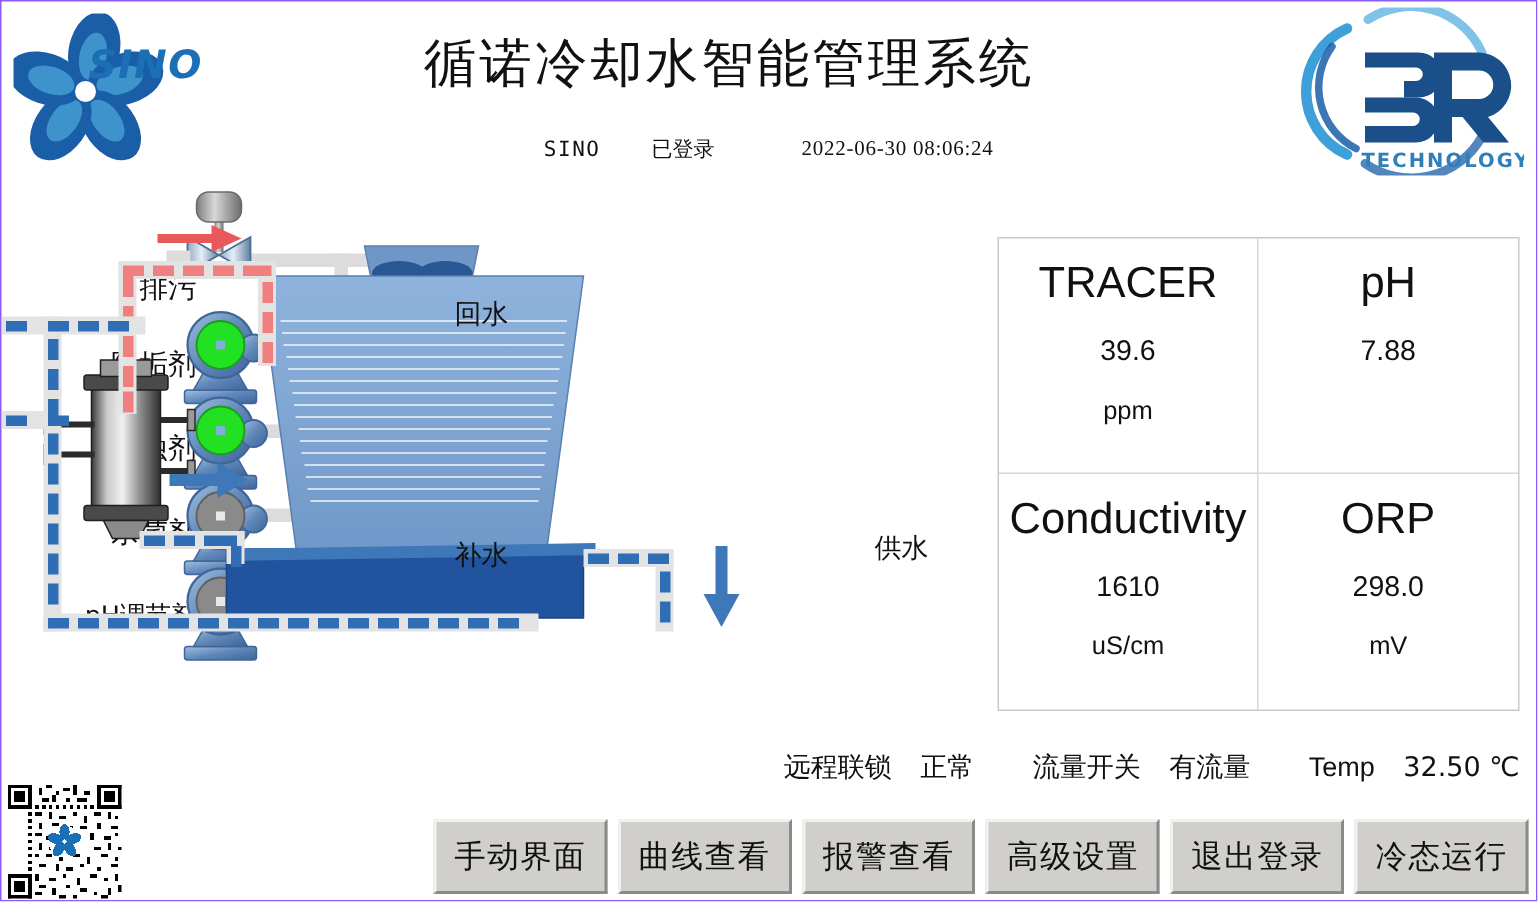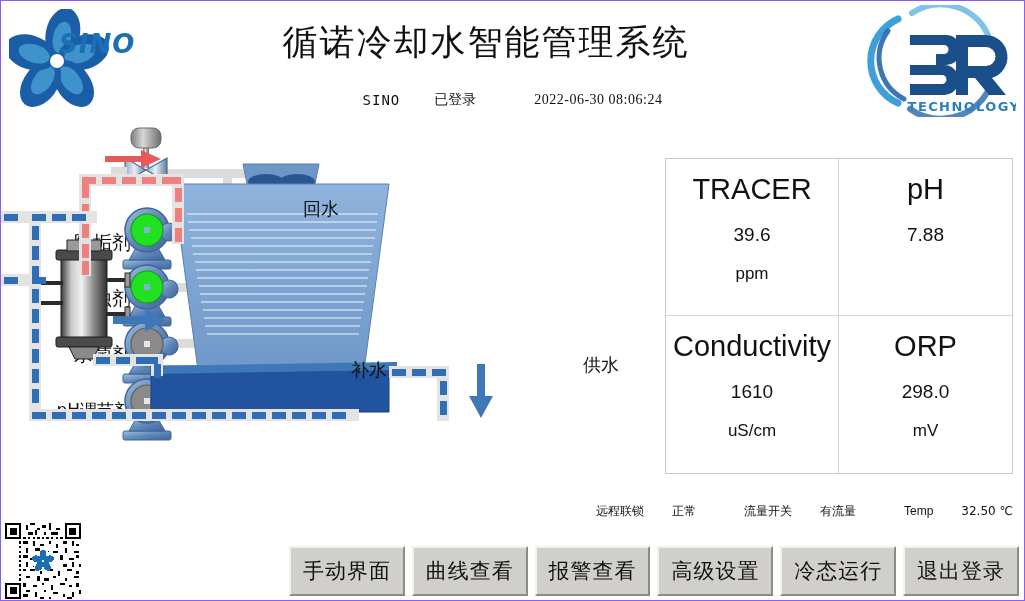--- a/index.html
+++ b/index.html
@@ -92,22 +92,22 @@
   }
   .cell .unit {
     font-family: "Liberation Sans", sans-serif;
     font-size: 17px; color: #111;
   }
 
   
   #statusrow {
     position: absolute; left: 300px; top: 494px; width: 712px; height: 32px;
     display: flex; align-items: center; justify-content: flex-end;
-    gap: 12px;
-    font-size: 12px; color: #111;
+    gap: 3px;
+    font-size: 18px; color: #111;
     font-family: "DejaVu Sans", sans-serif;
   }
   #statusrow span { white-space: nowrap; }
   .st-k { margin-right: 16px; }
   .st-v { margin-right: 36px; }
   .st-v.last { margin-right: 0; }
   .mono-lbl { font-family: "Liberation Sans", sans-serif; margin-right: 16px; }
 
   
   #buttonbar {
@@ -181,20 +181,21 @@
       <path d="M128 86 A54 54 0 0 1 50 104" stroke="#1b5ea8" stroke-width="6" fill="none" stroke-linecap="round" opacity="0.75"></path>
       <g fill="#1a4f8a">
         <path d="M50 30 h36 a15 15 0 0 1 0 30 h-10 v-11 h8 a4.5 4.5 0 0 0 0-9 h-34 z"></path>
         <path d="M50 60 h34 a15 15 0 0 1 0 30 h-34 v-11 h32 a4.5 4.5 0 0 0 0-9 h-32 z"></path>
         <path d="M96 30 h30 a22 22 0 0 1 6 43 l14 17 h-17 l-14 -17 h-7 v17 h-12 z m12 12 v19 h18 a9.5 9.5 0 0 0 0-19 z"></path>
       </g>
       <text x="104" y="106" font-family="DejaVu Sans, sans-serif" font-size="13" font-weight="bold" fill="#2f7fb8" text-anchor="middle" letter-spacing="1.4">TECHNOLOGY</text>
     </svg>
   </div>
 
+  <div class="side-label" style="left:10px; top:178px;">排污</div>
   <div class="side-label" style="left:10px; top:229px;">阻垢剂</div>
   <div class="side-label" style="left:10px; top:285px;">缓蚀剂</div>
   <div class="side-label" style="left:10px; top:341px;">杀菌剂</div>
   <div class="side-label small" style="left:5px; top:398px;">pH调节剂</div>
 
   <svg style="position:absolute; left:0; top:125px; width:670px; height:355px;" viewBox="0 0 670 355">
 
     <defs>
       <linearGradient id="valvegrad" x1="0" y1="0" x2="1" y2="0">
         <stop offset="0%" stop-color="#8fa9c6"></stop>
@@ -420,21 +421,21 @@
       </g>
 
       <g>
         <rect x="476" y="238" width="8" height="36" fill="#3f78b8"></rect>
         <path d="M468 270 L492 270 L480 292 Z" fill="#3f78b8"></path>
       </g>
     </g>
   </svg>
 
   <div class="flow-label" style="left:302px; top:196px;">回水</div>
-  <div class="flow-label" style="left:302px; top:357px;margin-left:48px;">补水</div>
+  <div class="flow-label" style="left:302px; top:357px;">补水</div>
   <div class="flow-label" style="left:582px; top:352px;">供水</div>
 
   <div id="datapanel">
     <div class="cell">
       <div class="name">TRACER</div>
       <div class="val">39.6</div>
       <div class="unit">ppm</div>
     </div>
     <div class="cell">
       <div class="name">pH</div>
@@ -460,22 +461,22 @@
     <span class="st-v">有流量</span>
     <span class="mono-lbl">Temp</span>
     <span class="st-v last">32.50 ℃</span>
   </div>
 
   <div id="buttonbar">
     <div class="btn">手动界面</div>
     <div class="btn">曲线查看</div>
     <div class="btn">报警查看</div>
     <div class="btn">高级设置</div>
+    <div class="btn">退出登录</div>
     <div class="btn">冷态运行</div>
-    <div class="btn">退出登录</div>
   </div>
 
   <svg id="qr" viewBox="0 0 33 33" shape-rendering="crispEdges">
     <rect width="33" height="33" fill="#ffffff"></rect>
     <g fill="#000000">
 
       <rect x="0" y="0" width="7" height="1"></rect>
         <rect x="0" y="6" width="7" height="1"></rect>
       <rect x="0" y="0" width="1" height="7"></rect>
         <rect x="6" y="0" width="1" height="7"></rect>

